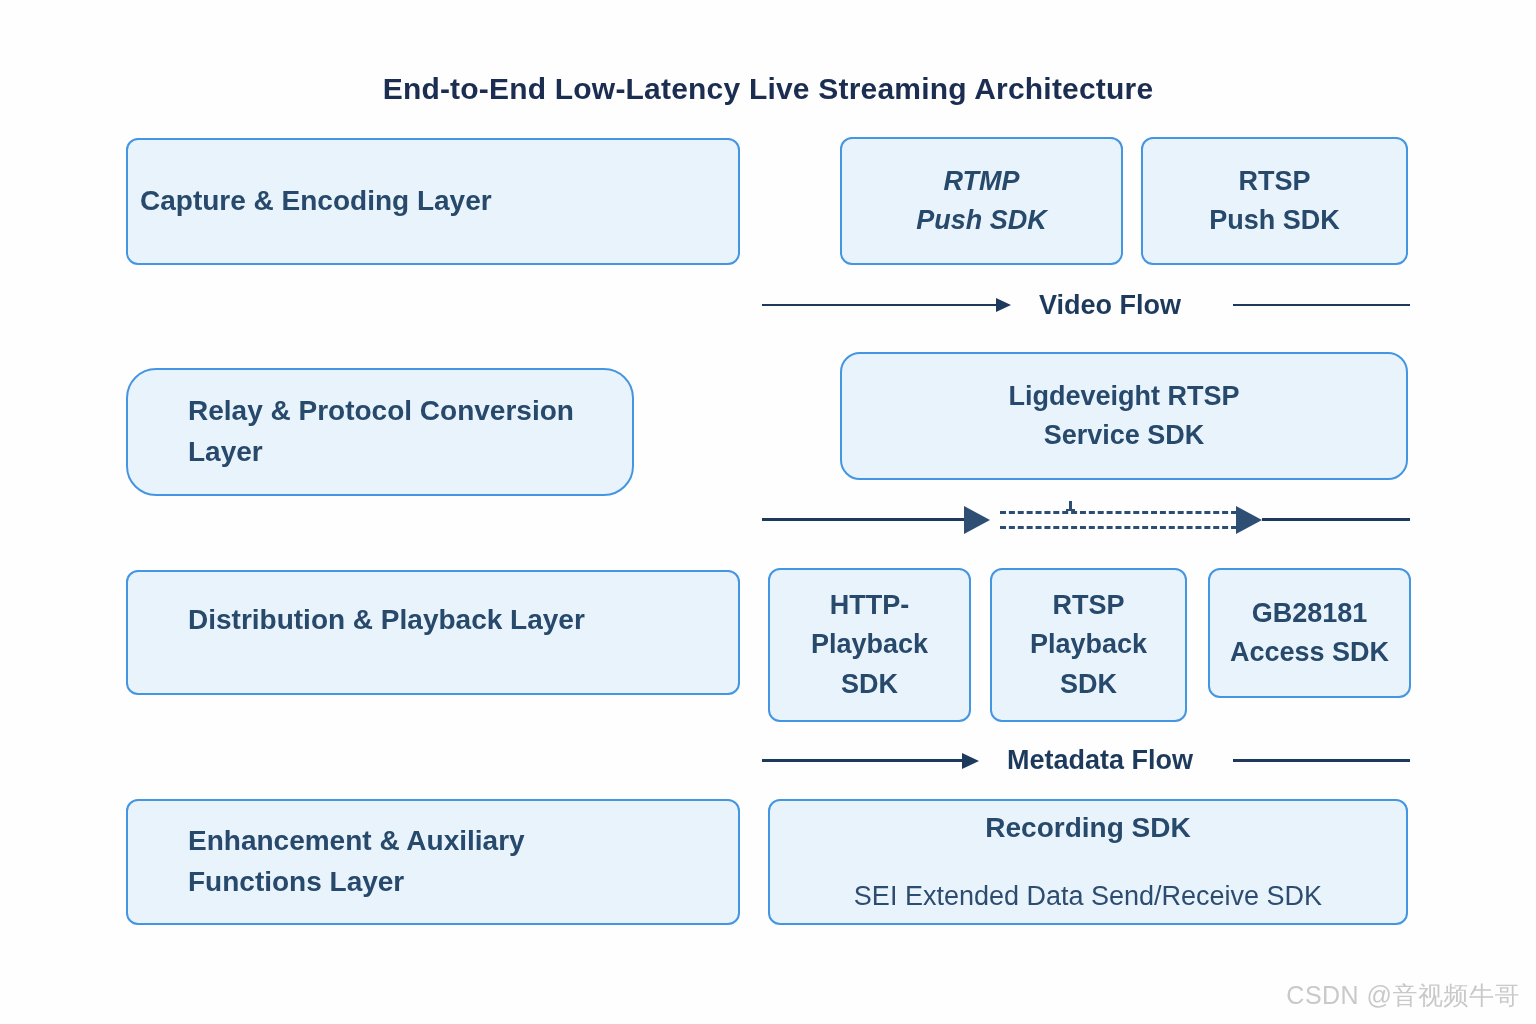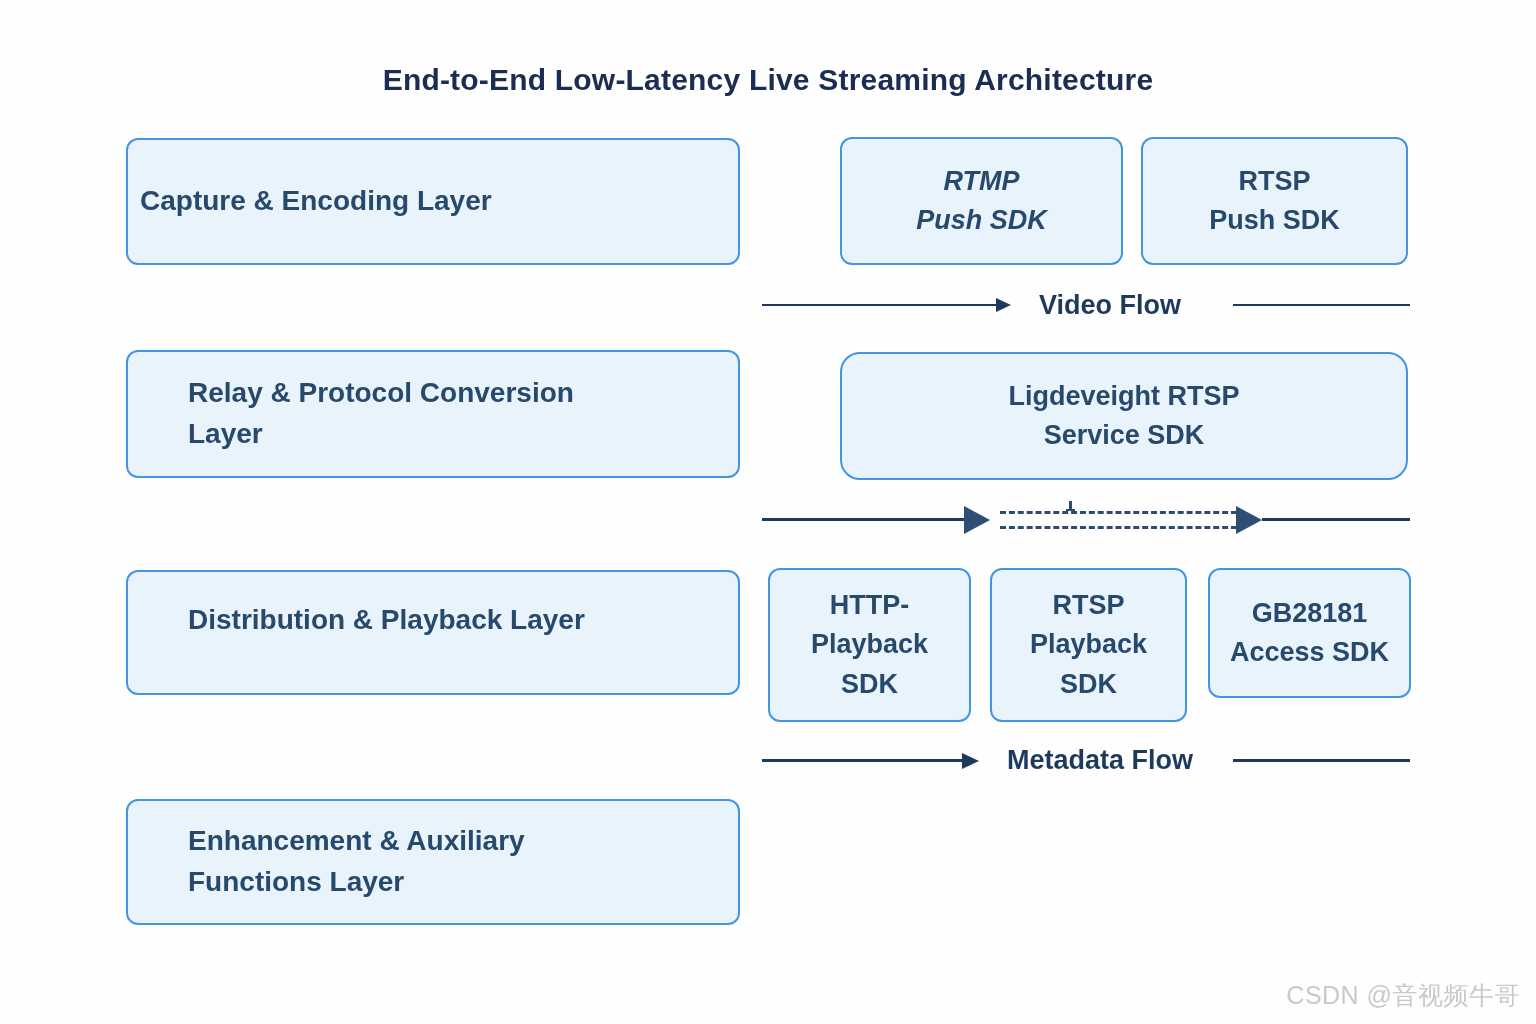--- a/index.html
+++ b/index.html
@@ -7,21 +7,21 @@
   #canvas {
     position: relative;
     width: 1536px;
     height: 1024px;
     background: #fefefe;
     font-family: "Liberation Sans", "DejaVu Sans", sans-serif;
     overflow: hidden;
   }
   .title {
     position: absolute;
-    left: 0; right: 0; top: 63px;
+    left: 0; right: 0; top: 72px;
     text-align: center;
     font-size: 30px;
     font-weight: bold;
     color: #1b2d50;
     letter-spacing: 0.2px;
   }
   .box {
     position: absolute;
     background: #e9f3fc;
     border: 2px solid #4495e2;
@@ -104,21 +104,21 @@
   <div class="box sdk-box" style="left:840px; top:137px; width:283px; height:128px;font-style:italic;">RTMP
 Push SDK</div>
   <div class="box sdk-box" style="left:1141px; top:137px; width:267px; height:128px;">RTSP
 Push SDK</div>
 
   <div class="flow-line" style="left:762px; top:304px; width:234px; height:2px;"></div>
   <div class="arrowhead-small" style="left:996px; top:298px;"></div>
   <div class="flow-label" style="left:1025px; top:290px; width:170px;">Video Flow</div>
   <div class="flow-line" style="left:1233px; top:304px; width:177px; height:2px;"></div>
 
-  <div class="box layer-box" style="left:126px; top:350px; width:614px; height:128px;">Relay &amp; Protocol Conversion
+  <div class="box layer-box" style="left:126px; top:368px; width:508px; height:128px;border-radius:30px;">Relay &amp; Protocol Conversion
 Layer</div>
   <div class="box sdk-box" style="left:840px; top:352px; width:568px; height:128px;border-radius:20px;">Ligdeveight RTSP
 Service SDK</div>
 
   <div class="flow-line" style="left:762px; top:518px; width:203px; height:3px;"></div>
   <div class="arrowhead-big" style="left:964px; top:506px;"></div>
   <div class="dashed-line" style="left:1000px; top:511px; width:237px;"></div>
   <div class="dashed-line" style="left:1000px; top:526px; width:237px;"></div>
   <div class="tick-v" style="left:1069px; top:501px;"></div>
   <div class="tick-h" style="left:1066px; top:509px;"></div>
@@ -135,16 +135,22 @@
   <div class="box sdk-box" style="left:1208px; top:568px; width:203px; height:130px;">GB28181
 Access SDK</div>
 
   <div class="flow-line" style="left:762px; top:759px; width:200px; height:3px;"></div>
   <div class="arrowhead-small" style="left:962px; top:753px; border-top-width:8px; border-bottom-width:8px; border-left-width:17px;"></div>
   <div class="flow-label" style="left:988px; top:745px; width:224px;">Metadata Flow</div>
   <div class="flow-line" style="left:1233px; top:759px; width:177px; height:3px;"></div>
 
   <div class="box layer-box" style="left:126px; top:799px; width:614px; height:126px;">Enhancement &amp; Auxiliary
 Functions Layer</div>
+  <div class="box" style="left:768px; top:799px; width:640px; height:126px;">
+    <div class="recording-inner">
+      <div class="recording-title">Recording SDK</div>
+      <div class="recording-sub">SEI Extended Data Send/Receive SDK</div>
+    </div>
+  </div>
 
   <div class="watermark">CSDN @音视频牛哥</div>
 
 </div>
 
 </body></html>

